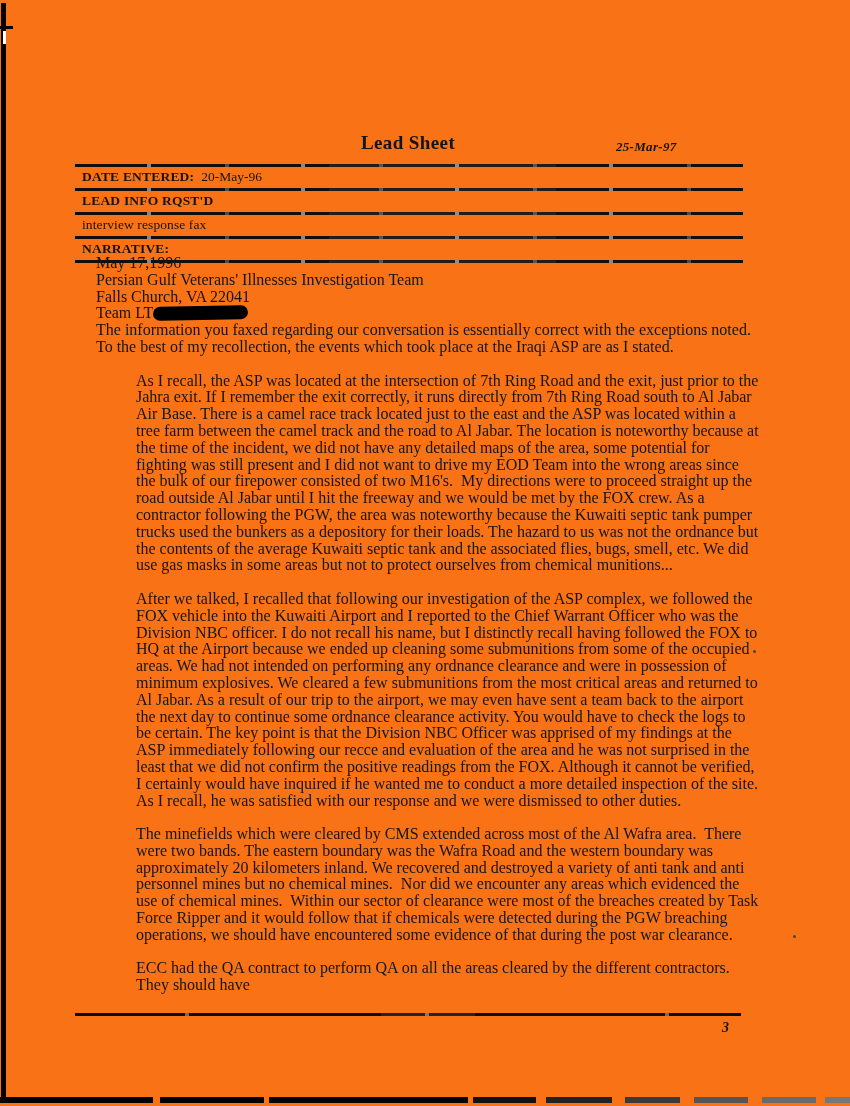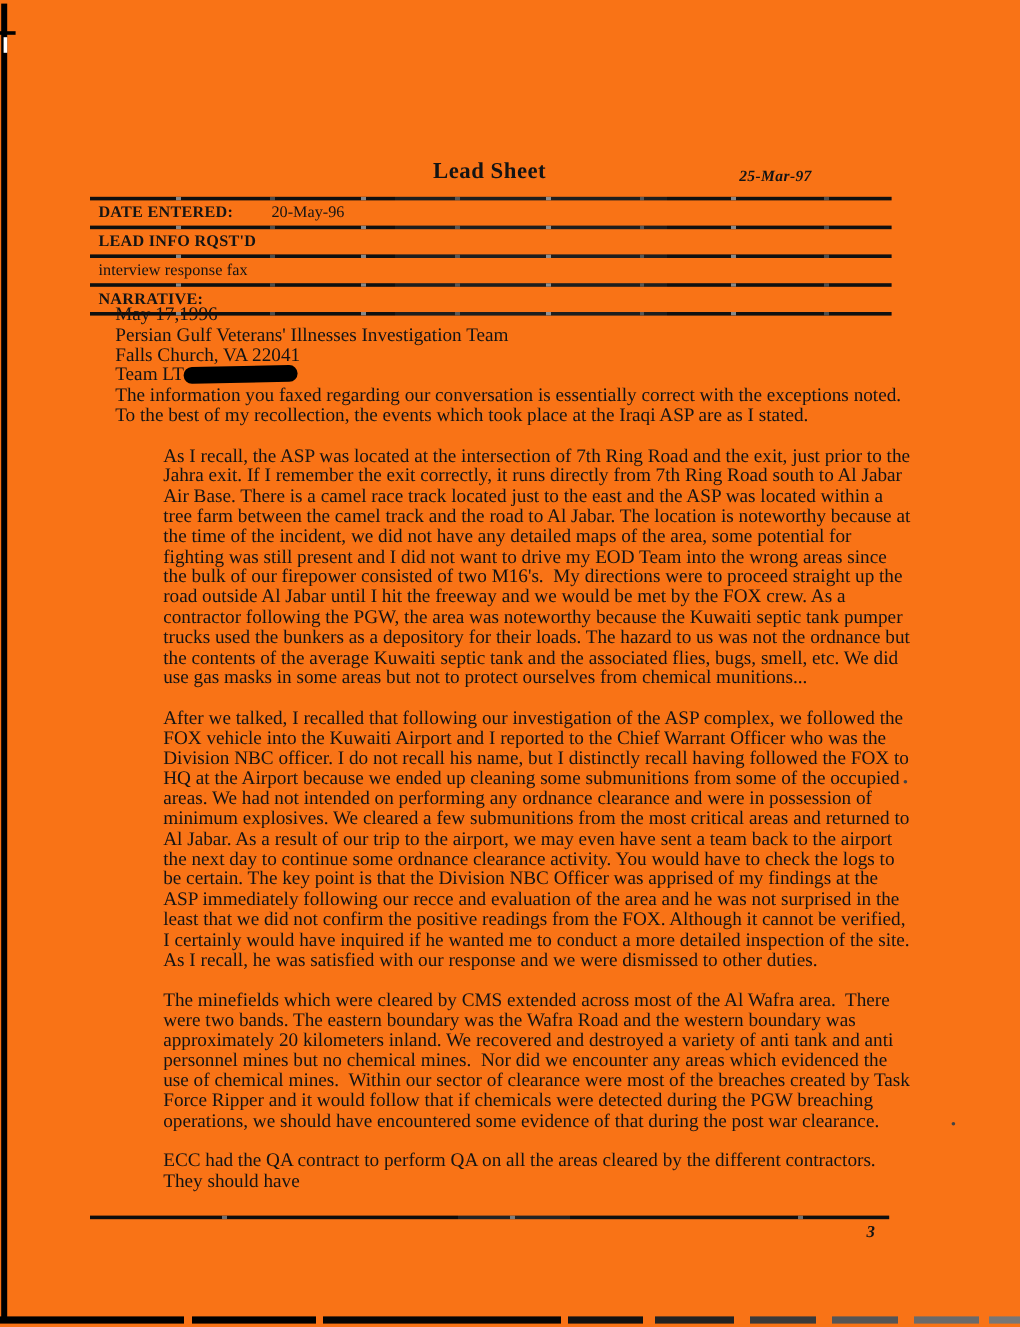--- a/index.html
+++ b/index.html
@@ -45,21 +45,21 @@
     background:linear-gradient(90deg,#0f0f0f 0 38%,#1e1e1e 38% 72%,#101010 72% 100%);
   }
   .hline::after{
     content:""; position:absolute; inset:0;
     background:repeating-linear-gradient(90deg,
       transparent 0 72px, rgba(254,254,254,.5) 72px 76px,
       transparent 76px 150px, rgba(254,254,254,.25) 150px 154px);
   }
   .frow{height:19px; padding:2px 0 0 7px; font-size:13.5px; display:flex; align-items:flex-start;}
   .flabel{font-weight:bold; letter-spacing:.2px;}
-  .fvalue{margin-left:32px;}
+  .fvalue{margin-left:7px;}
   .fplain{letter-spacing:.1px;}
 
   
   .bodytext{
     position:absolute; top:255px; left:96px; width:666px;
     font-size:16px; line-height:16.8px;
   }
   .bodytext .lline, .bodytext p{white-space:pre-wrap; margin:0;}
   .bodytext p.gap{margin-top:16.8px;margin-left:40px;}
   .redact{

